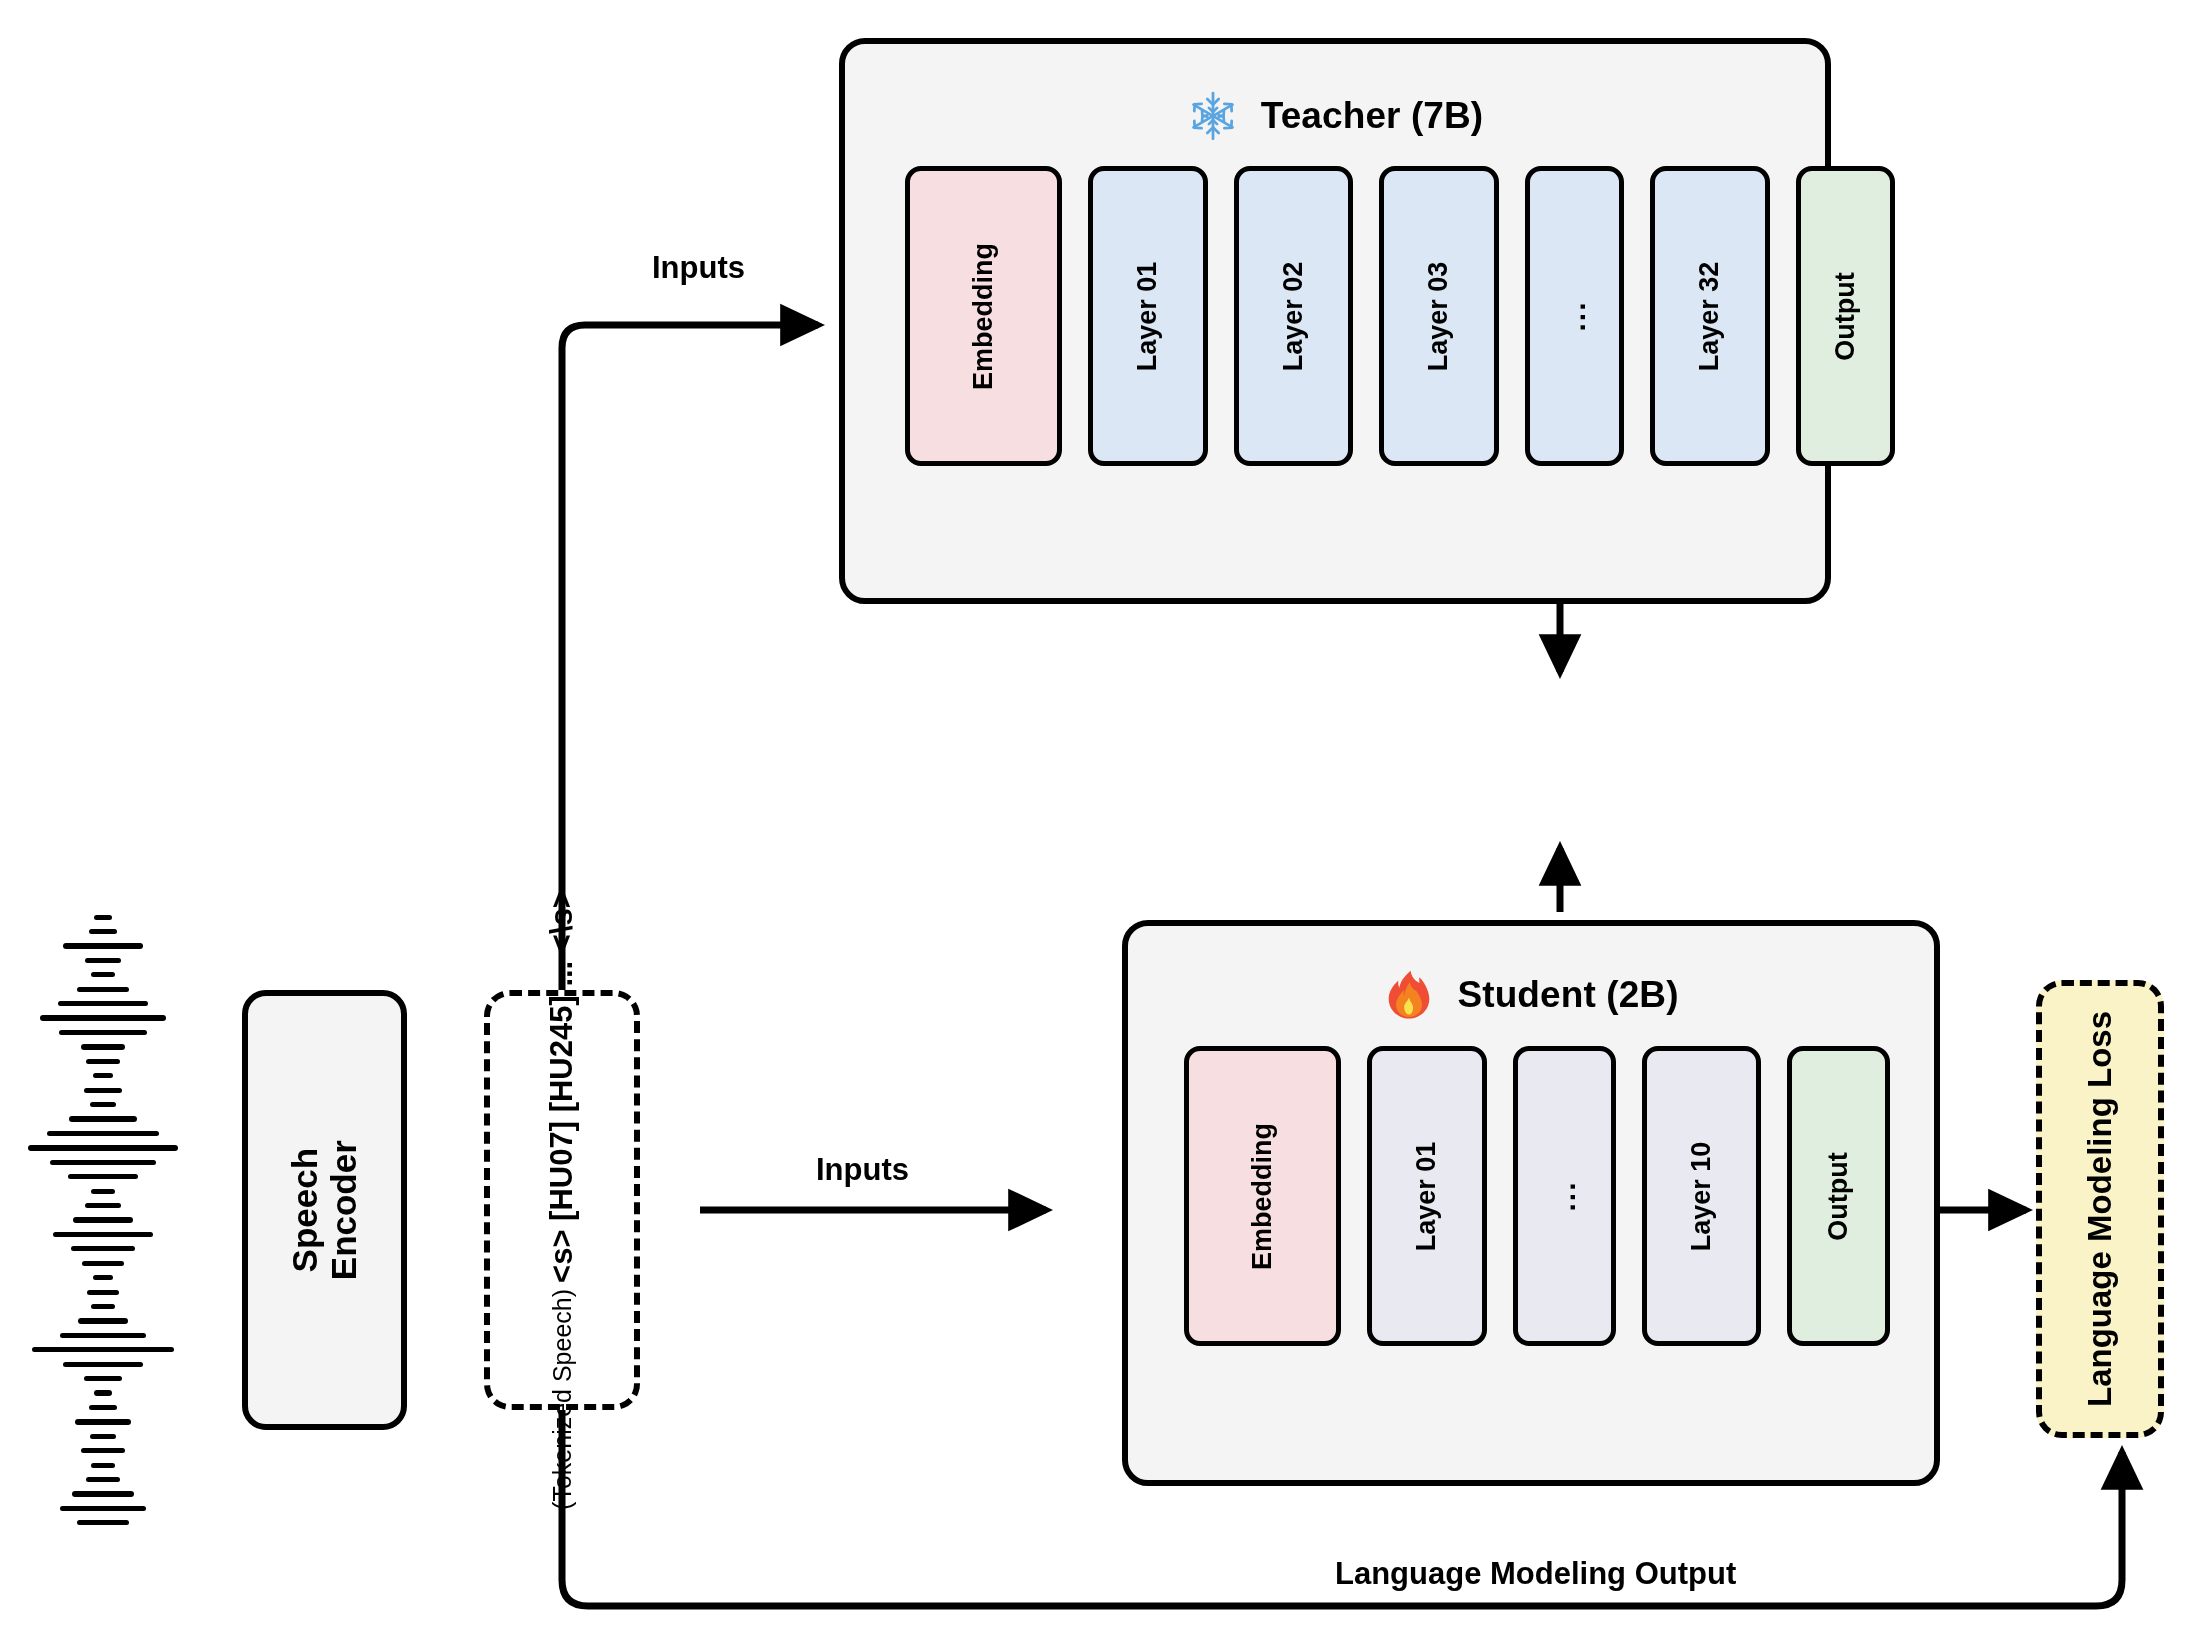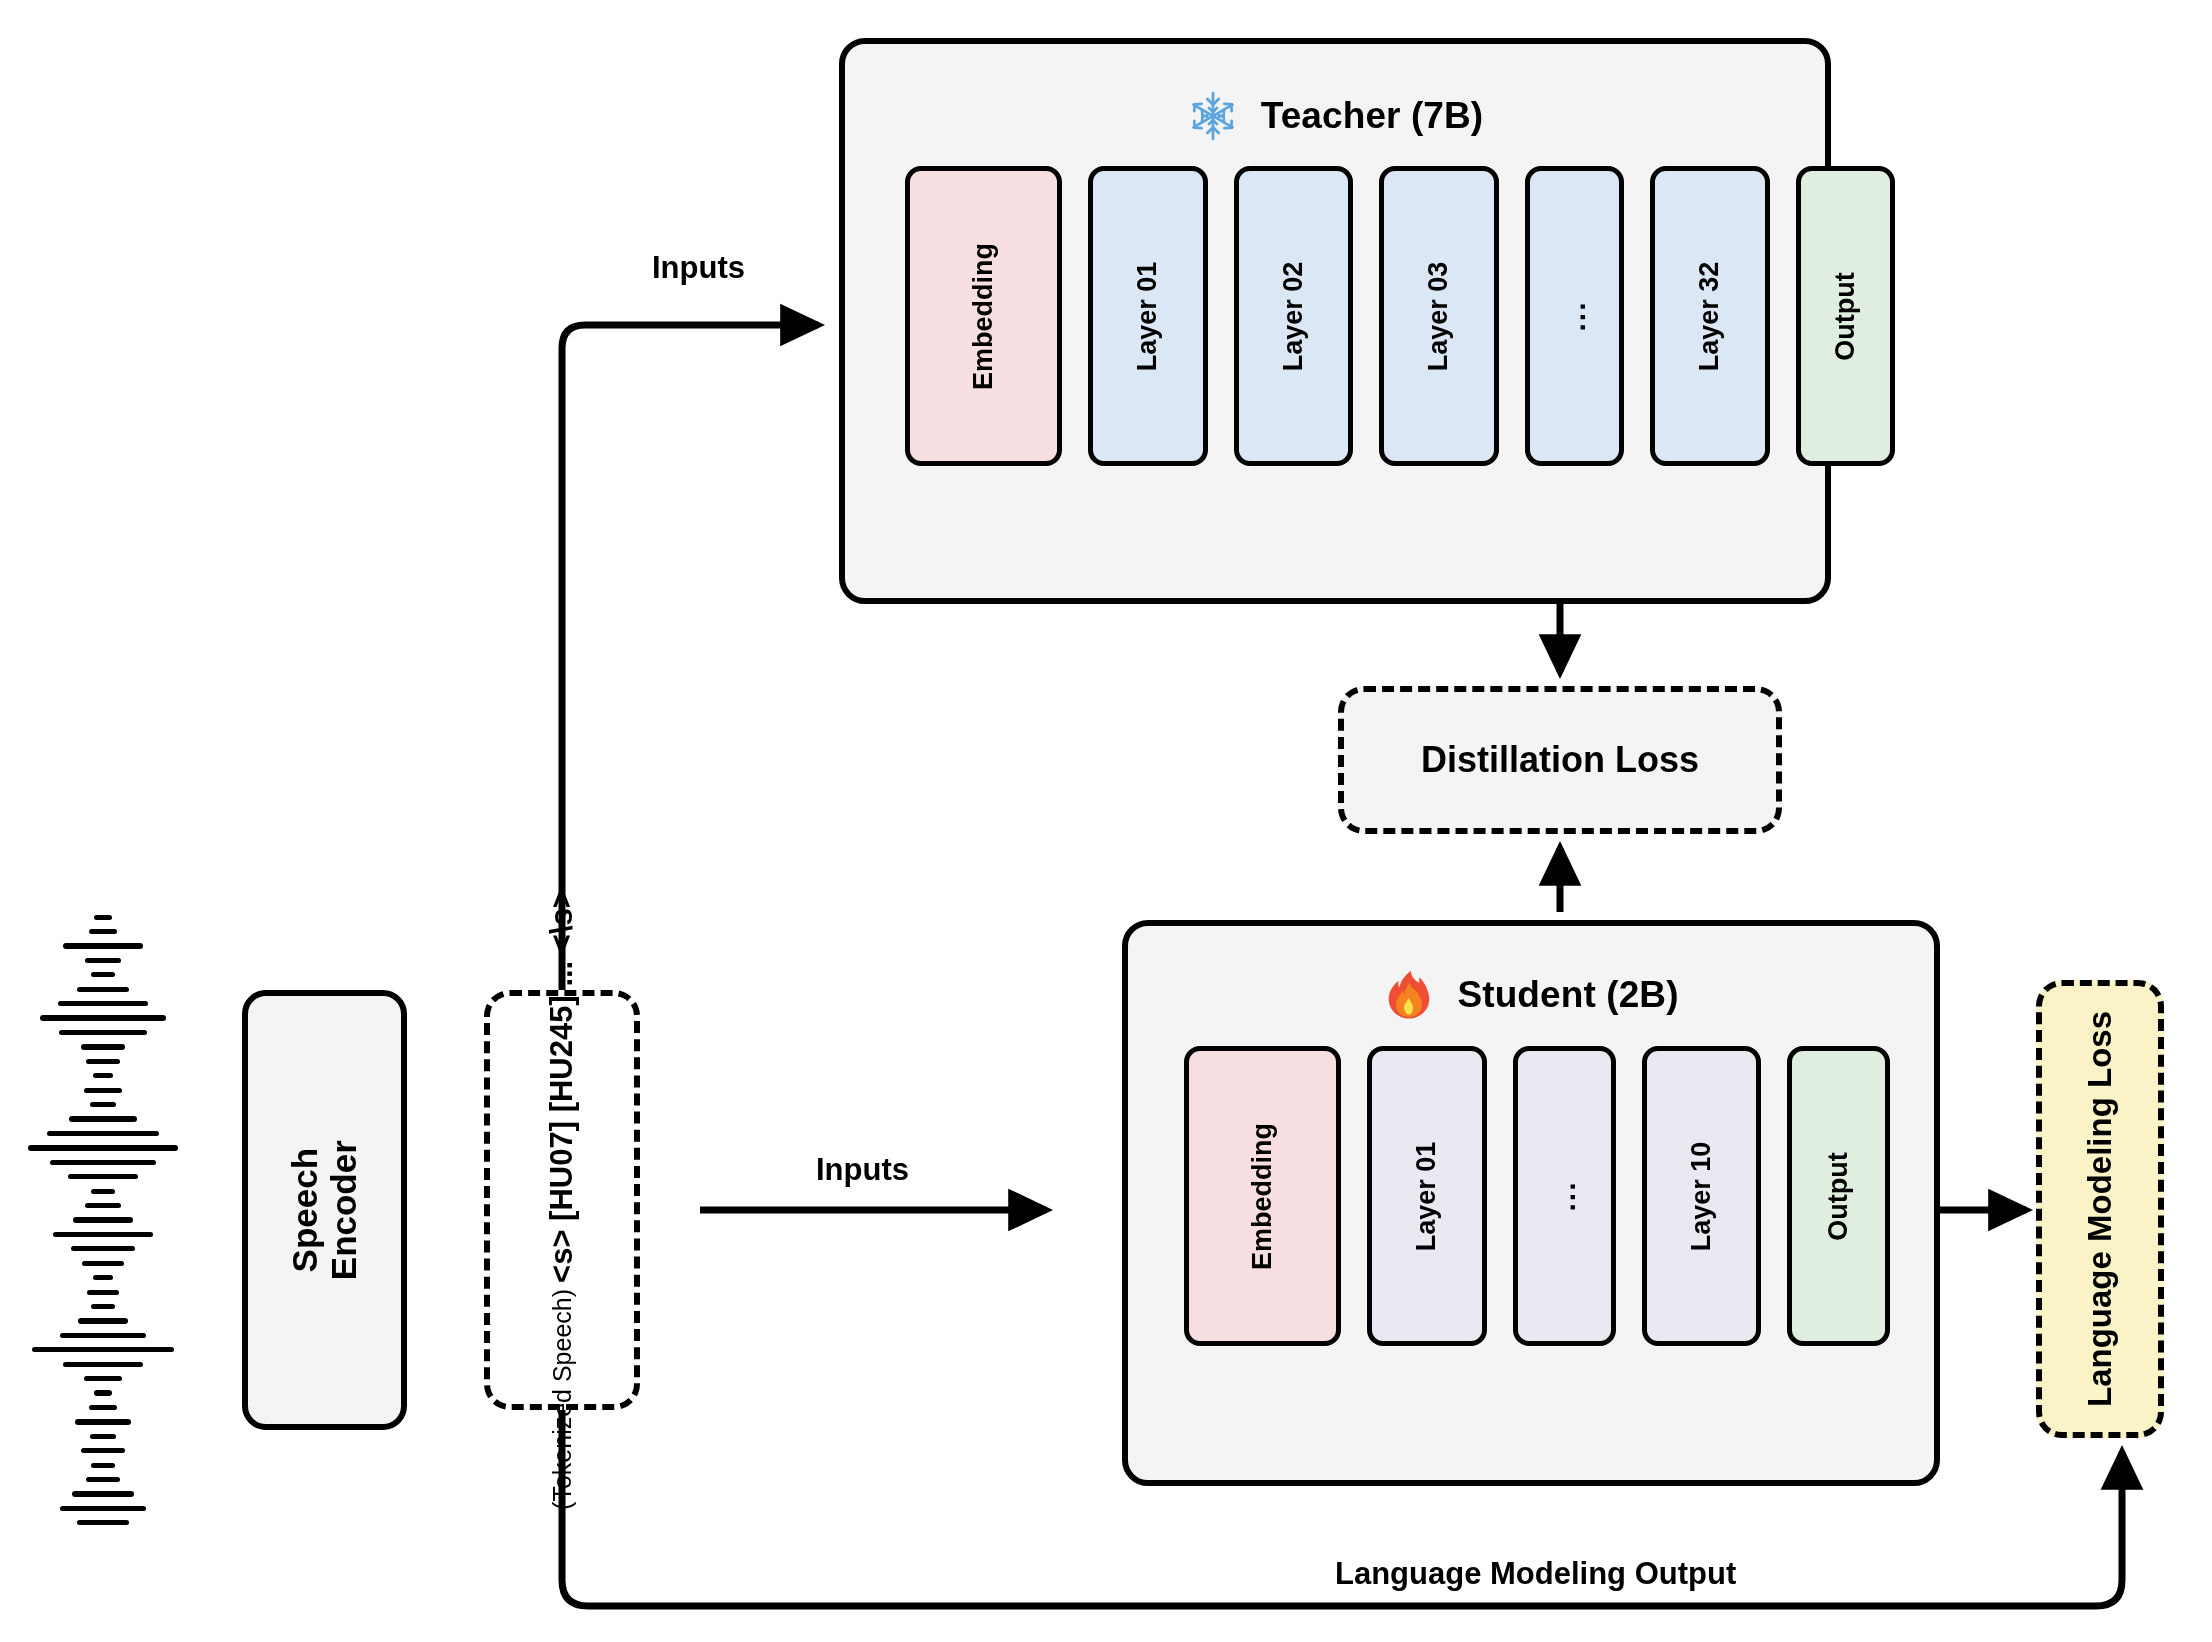--- a/index.html
+++ b/index.html
@@ -325,23 +325,20 @@
         </div>
         <div class="layer-box" style="flex: 1 1 0px; background: rgb(220, 231, 245);">
           <span class="layer-label">Layer 32</span>
         </div>
         <div class="layer-box" style="flex: 1 1 0px; background: rgb(223, 238, 222);">
           <span class="layer-label">Output</span>
         </div>
       </div>
   </div>
 
-  <div class="dashed-box" style="left:1338px; top:686px; width:444px; height:148px; background:#f4f4f4;">
-    <span class="dist-loss-label">Distillation Loss</span>
-  </div>
 
   <div class="panel" style="left: 1122px; top: 920px; width: 818px; height: 566px; background: rgb(244, 244, 244); border-color: rgb(0, 0, 0);">
 
     <div class="panel-title" style="top:40px; height:58px;">
       <svg class="emoji-icon" viewBox="0 0 64 64" xmlns="http://www.w3.org/2000/svg">
         <path d="M34 2 C35 13 45 17 45 17 C44 13 45 10 45 10
                  C54 20 57 30 57 37 C57 50 46 61 32 61
                  C18 61 7 50 7 37 C7 28 12 20 19 14
                  C18 19 20 23 20 23 C22 12 30 6 34 2 Z" fill="#ef4e35"></path>
         <path d="M33 16 C34 24 41 27 41 27 C46 34 48 40 48 44

